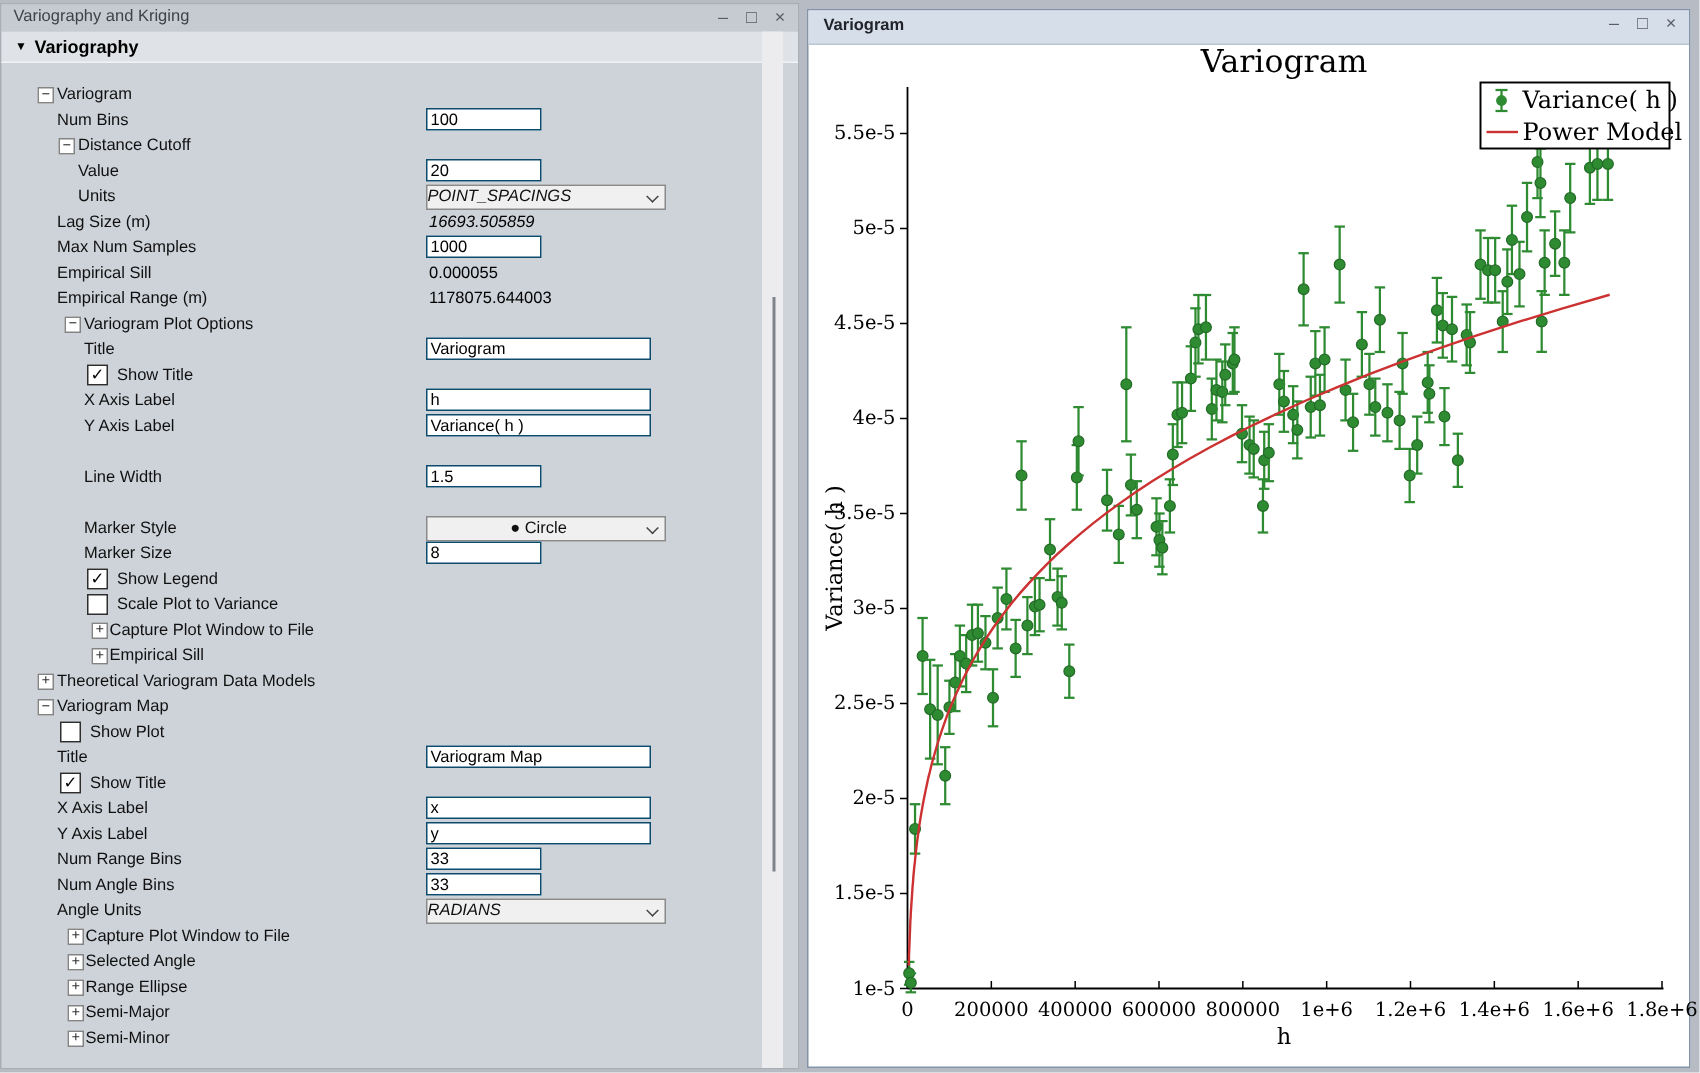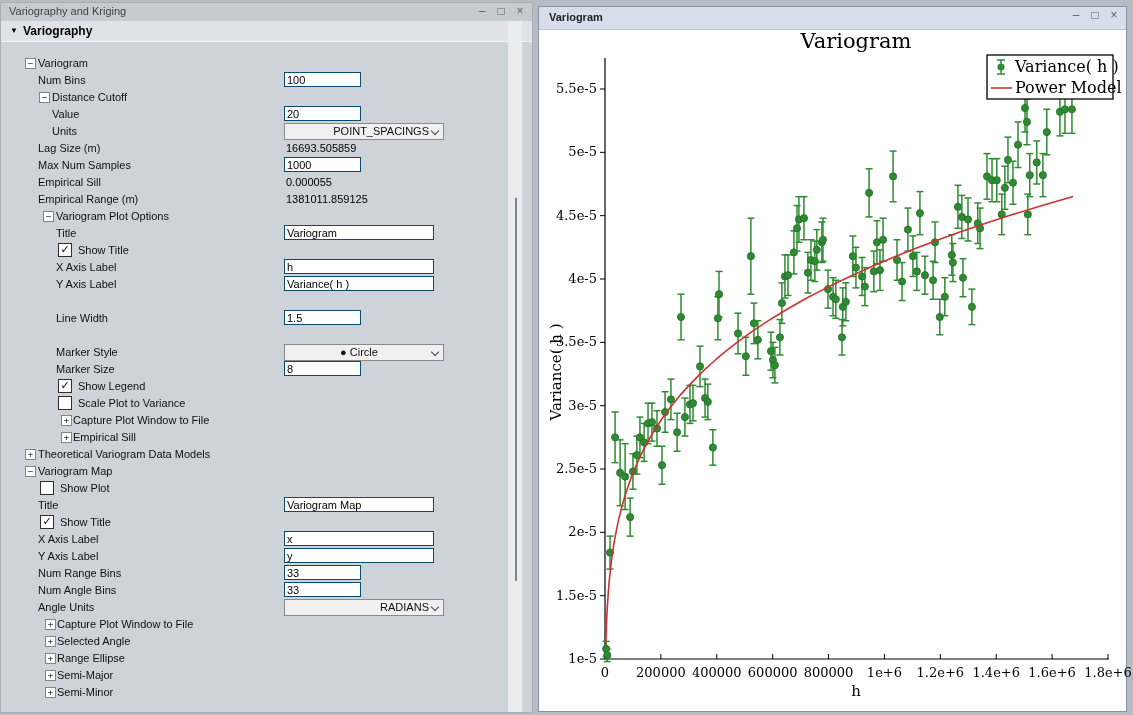--- a/index.html
+++ b/index.html
@@ -21,21 +21,21 @@
   .row{position:absolute;left:0;width:506px;height:17px;color:#101010;font-size:11px;}
   .lbl{position:absolute;top:2px;white-space:nowrap;}
   .nodebox{position:absolute;top:3px;width:9px;height:9px;border:1px solid #848484;background:#fff;
            font:9px/8px "DejaVu Sans Mono",monospace;text-align:center;color:#333;cursor:default;}
   .cb{position:absolute;top:1px;width:12px;height:12px;border:1px solid #2e2e2e;background:#fff;
       font:11px/12px "DejaVu Sans",sans-serif;text-align:center;color:#000;cursor:default;}
   .tin{position:absolute;top:0;height:13px;border:1px solid #0c4a6e;background:#fff;
        font:11px "Liberation Sans",sans-serif;padding:0 2px;color:#000;}
   .dd{position:absolute;top:0;height:15px;border:1px solid #8a8a8a;background:#f0f0f0;cursor:default;}
   .dd .ddtxt{position:absolute;top:1px;left:0;right:14px;font-size:11px;white-space:nowrap;overflow:hidden;}
-  .dd .ddtxt.center{text-align:right;}
+  .dd .ddtxt.center{text-align:left;font-style:italic;}
   .dd .ddtxt.left{text-align:center;padding-left:4px;}
   .chev{position:absolute;right:5px;top:4px;width:5px;height:5px;border-right:1px solid #444;
         border-bottom:1px solid #444;transform:rotate(45deg);}
   .staticval{position:absolute;top:2px;color:#000;white-space:nowrap;}
   .swatch{position:absolute;top:1px;width:13px;height:13px;border:1px solid #2e2e2e;}
   
   #lw-scroll{position:absolute;left:507px;top:18px;width:14px;height:691px;background:#ececee;}
   #lw-thumb{position:absolute;left:7px;top:177px;width:2px;height:383px;background:#7f848c;}
   
   #plotwin{position:absolute;left:538px;top:6px;width:589px;height:706px;background:#fff;
@@ -81,33 +81,33 @@
       </div>
       <div class="row" style="top: 120px;">
         <span class="lbl" style="left: 51px;">Units</span>
         <div class="dd" style="left: 283px; width: 158px;">
           <span class="ddtxt center">POINT_SPACINGS</span>
           <span class="chev"></span>
         </div>
       </div>
       <div class="row" style="top: 137px;">
         <span class="lbl" style="left: 37px;">Lag Size (m)</span>
-        <span class="staticval" style="left: 285px;">16693.505859</span>
+        <span class="staticval" style="left: 285px; font-style: italic;">16693.505859</span>
       </div>
       <div class="row" style="top: 154px;">
         <span class="lbl" style="left: 37px;">Max Num Samples</span>
         <input class="tin" value="1000" style="left: 283px; width: 71px;">
       </div>
       <div class="row" style="top: 171px;">
         <span class="lbl" style="left: 37px;">Empirical Sill</span>
         <span class="staticval" style="left: 285px;">0.000055</span>
       </div>
       <div class="row" style="top: 188px;">
         <span class="lbl" style="left: 37px;">Empirical Range (m)</span>
-        <span class="staticval" style="left: 285px;">1381011.859125</span>
+        <span class="staticval" style="left: 285px;">1178075.644003</span>
       </div>
       <div class="row" style="top: 205px;">
         <span class="nodebox" style="left: 42px;">−</span>
         <span class="lbl" style="left: 55px;">Variogram Plot Options</span>
       </div>
       <div class="row" style="top: 222px;">
         <span class="lbl" style="left: 55px;">Title</span>
         <input class="tin" value="Variogram" style="left: 283px; width: 144px;">
       </div>
       <div class="row" style="top: 239px;">

